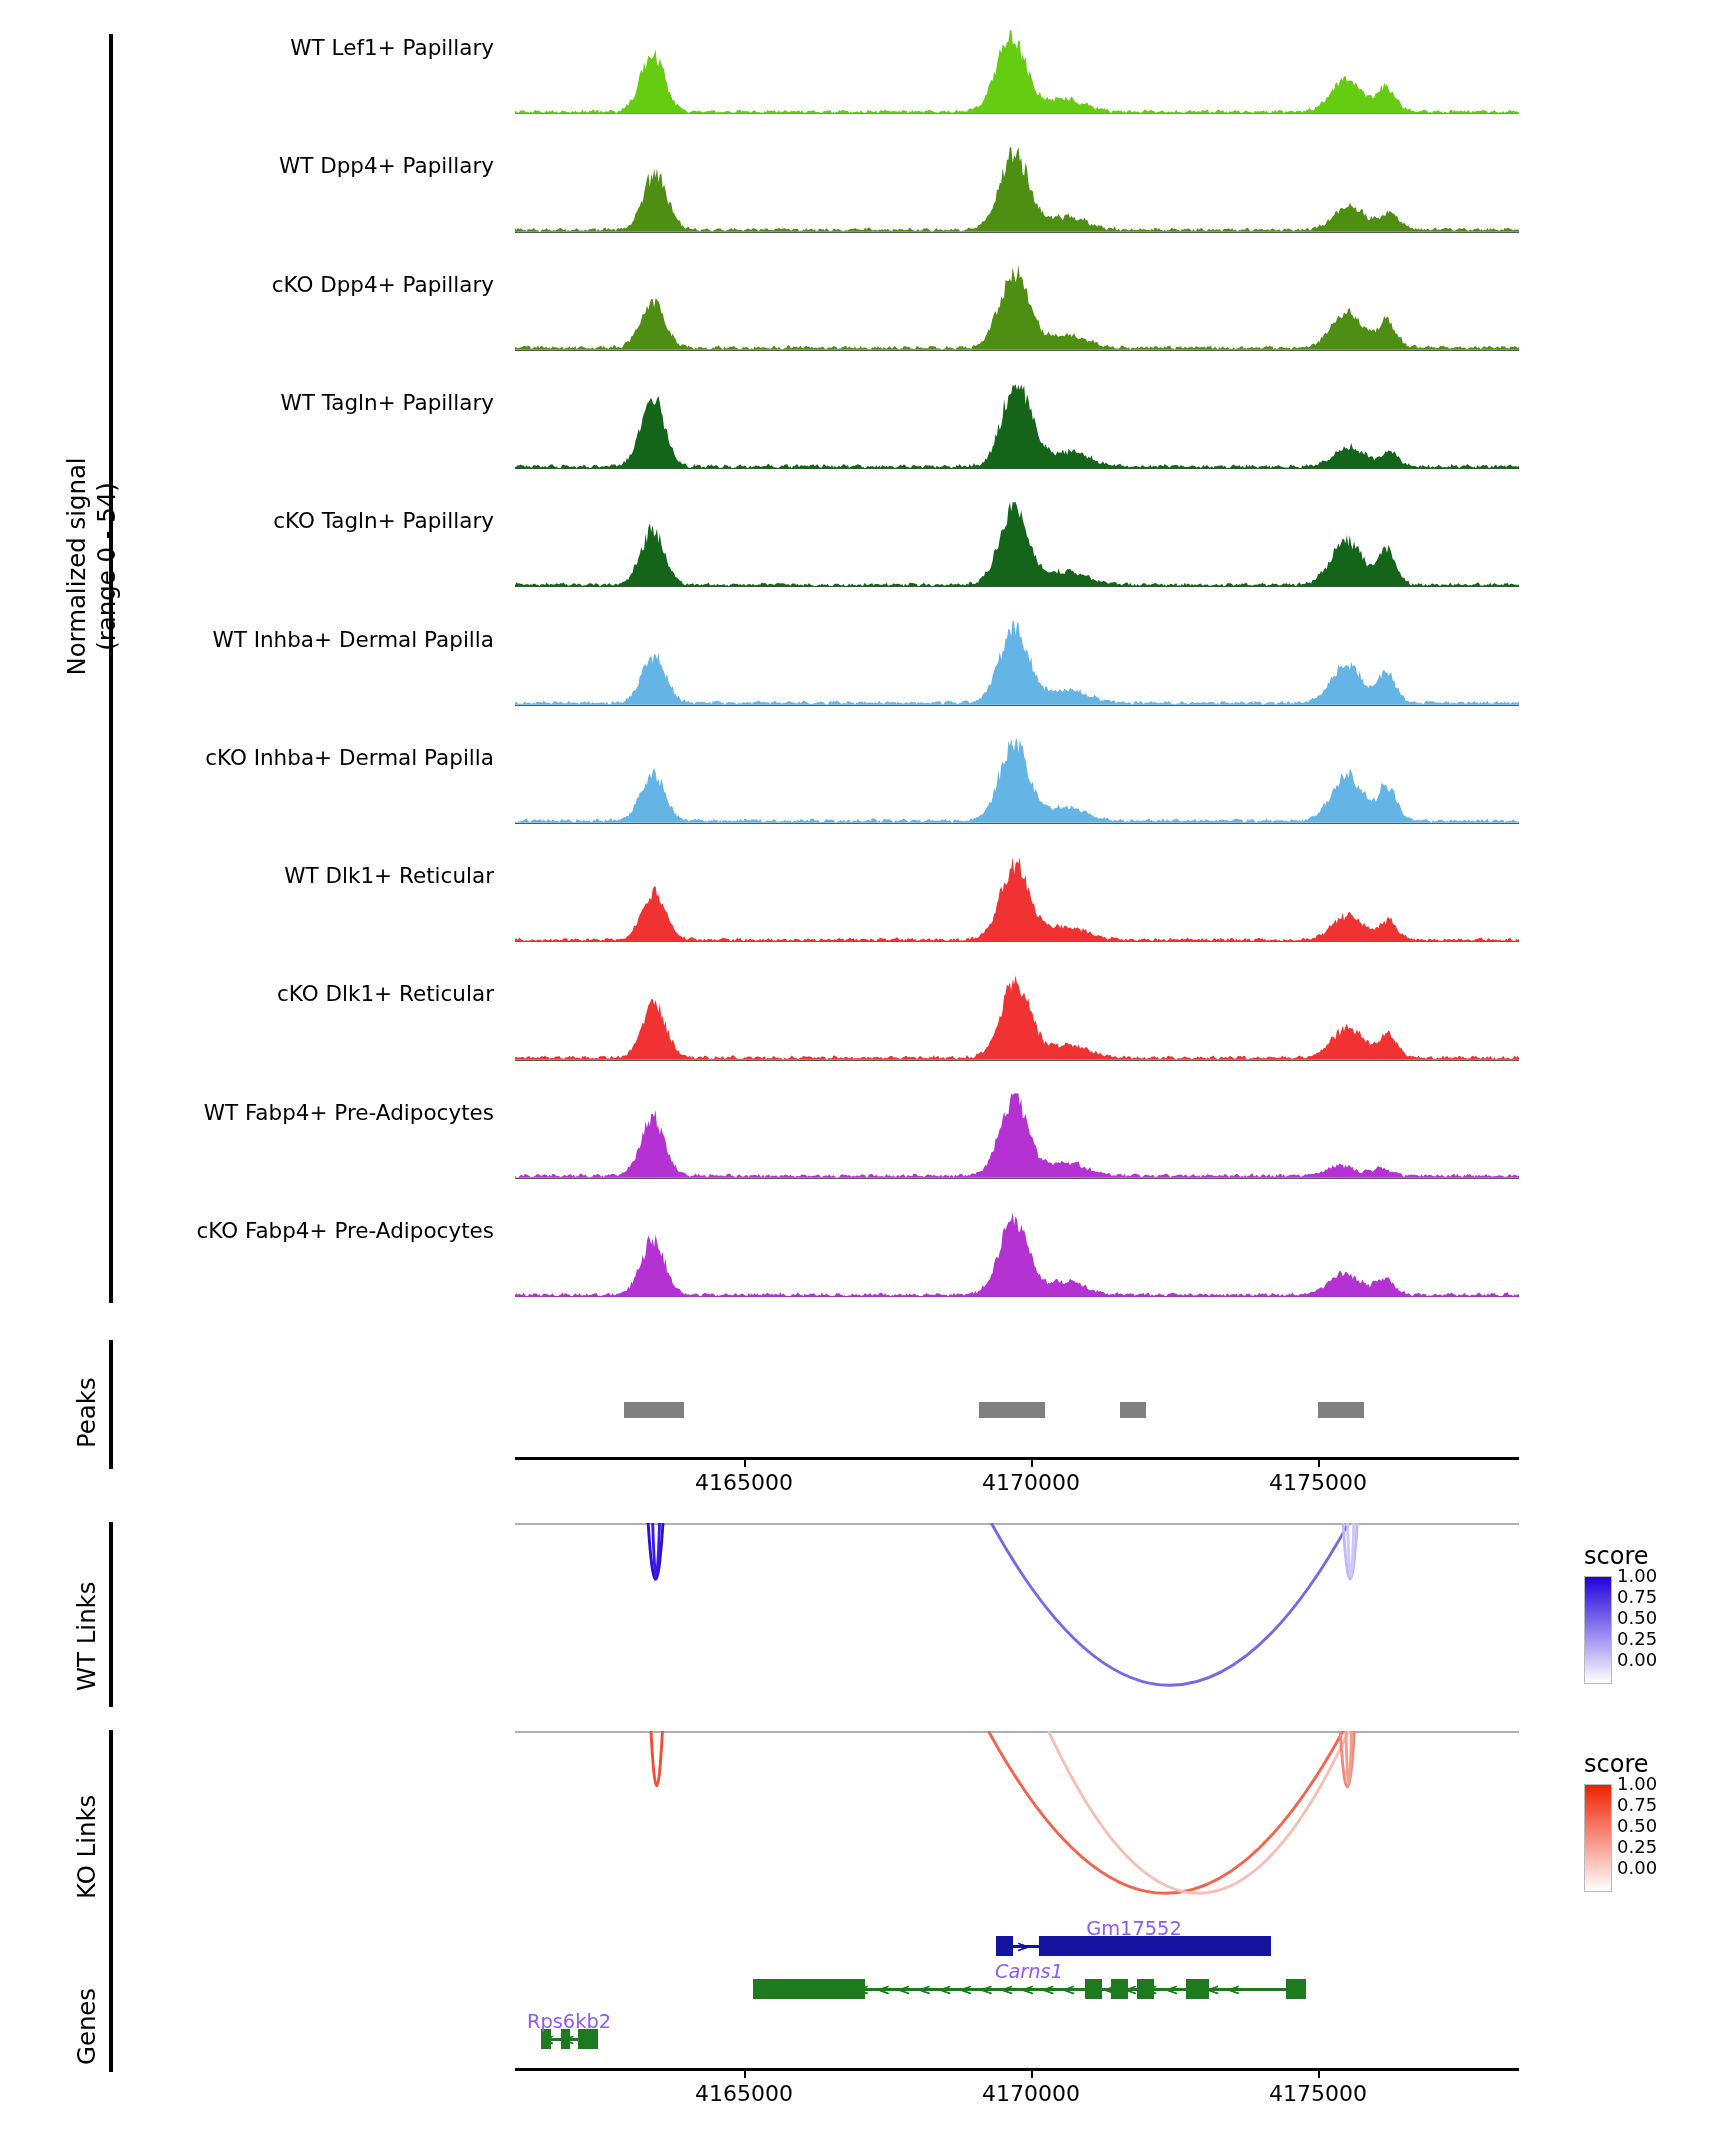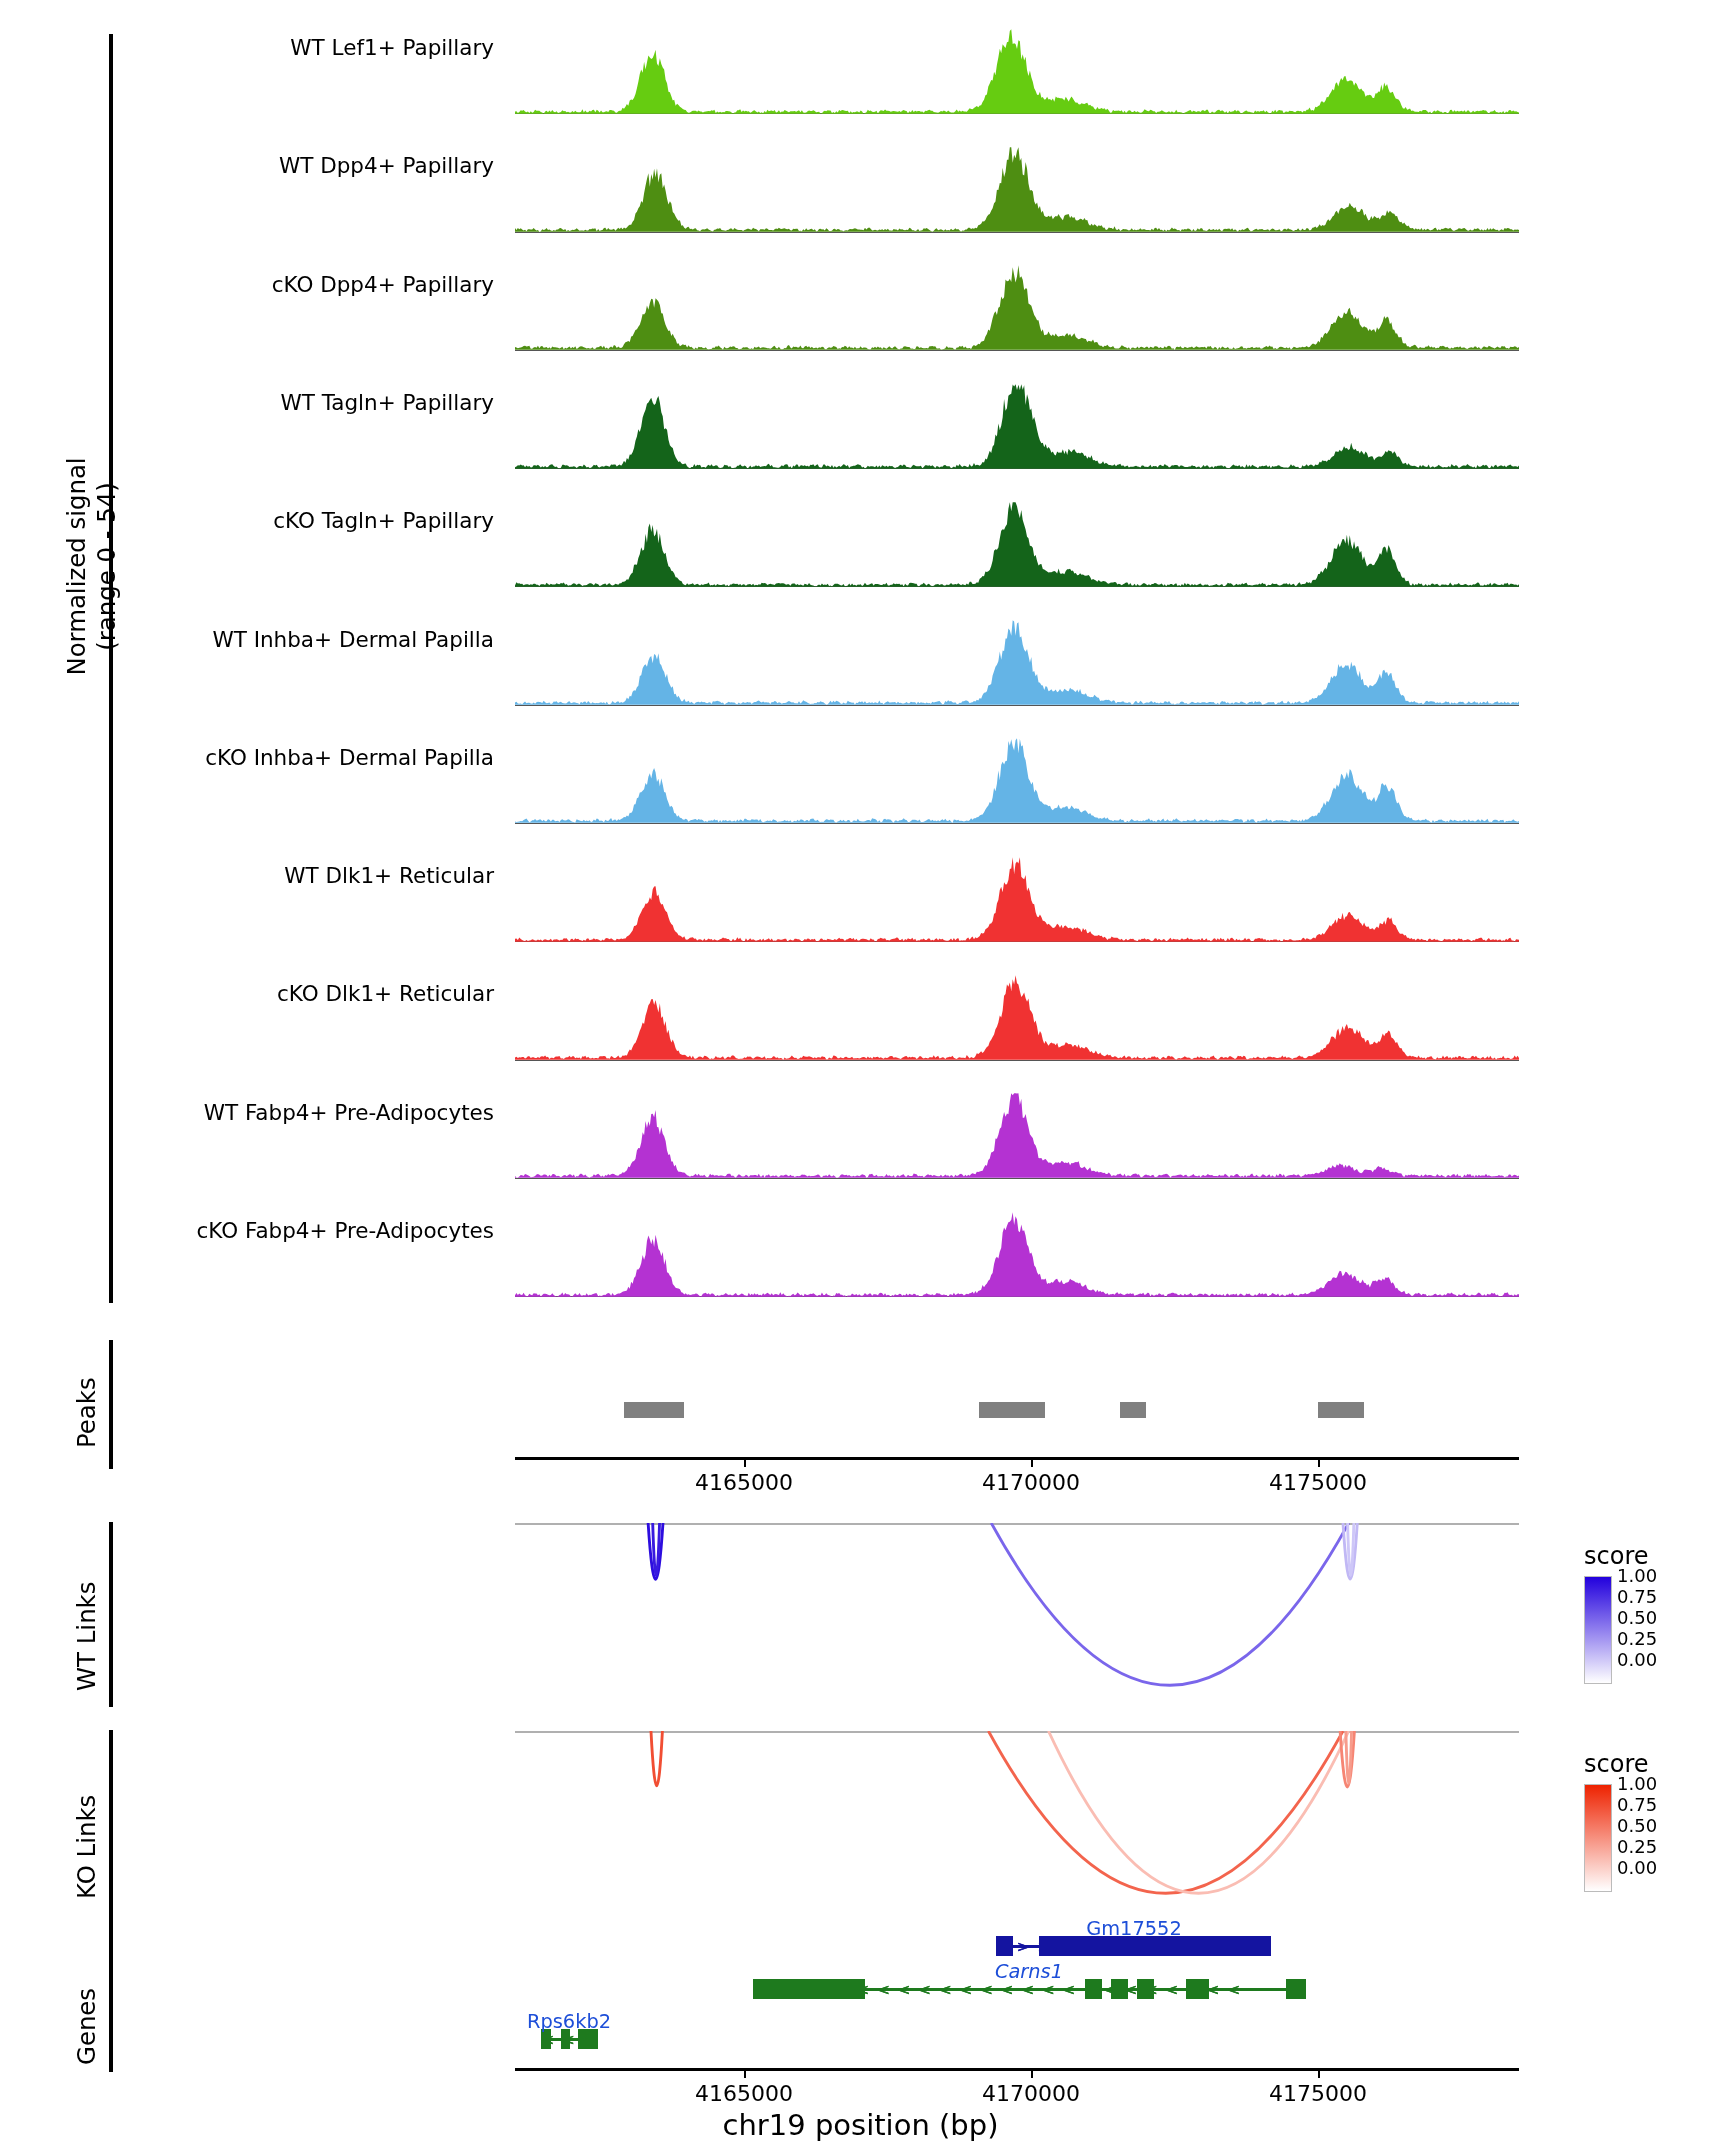--- a/index.html
+++ b/index.html
@@ -177,21 +177,21 @@
   }
   .gene-line {
     position: absolute;
     height: 2.9px;
   }
   .gene-name {
     position: absolute;
     font-size: 19.4px;
     transform: translateX(-50%);
     white-space: nowrap;
-    color: #1d4ed8;
+    color: #8b5cf6;
   }
   .gene-arrows {
     position: absolute;
     font-size: 16px;
     letter-spacing: 7.2px;
     white-space: nowrap;
     overflow: hidden;
   }
 
   .xaxis-bottom {
@@ -414,16 +414,15 @@
     <div id="xticks-bot">
         <div class="xtick" style="left: 744px; top: 2.9px;"></div>
         <div class="xticklabel" style="left: 744px; top: 13px;">4165000</div>
         <div class="xtick" style="left: 1031px; top: 2.9px;"></div>
         <div class="xticklabel" style="left: 1031px; top: 13px;">4170000</div>
         <div class="xtick" style="left: 1318px; top: 2.9px;"></div>
         <div class="xticklabel" style="left: 1318px; top: 13px;">4175000</div>
       </div>
   </div>
 
-  <div class="xlabel-main" style="left:0; top:2108px;">chr19 position (bp)</div>
 
 </div>
 
 
 </body></html>

